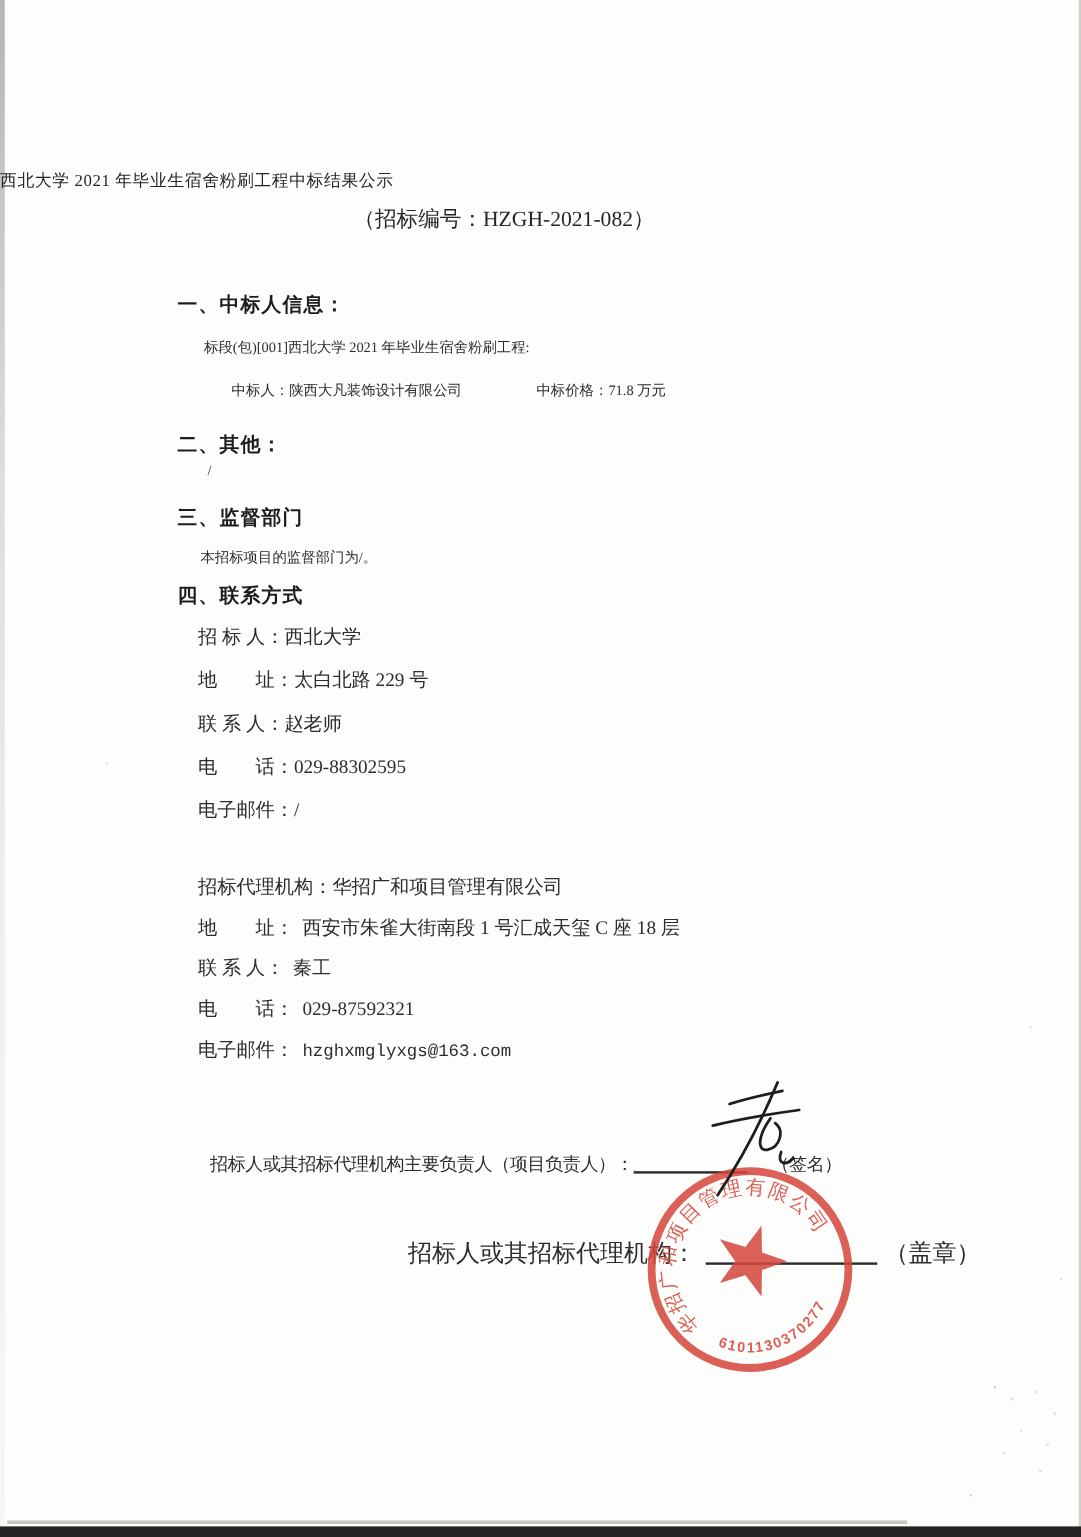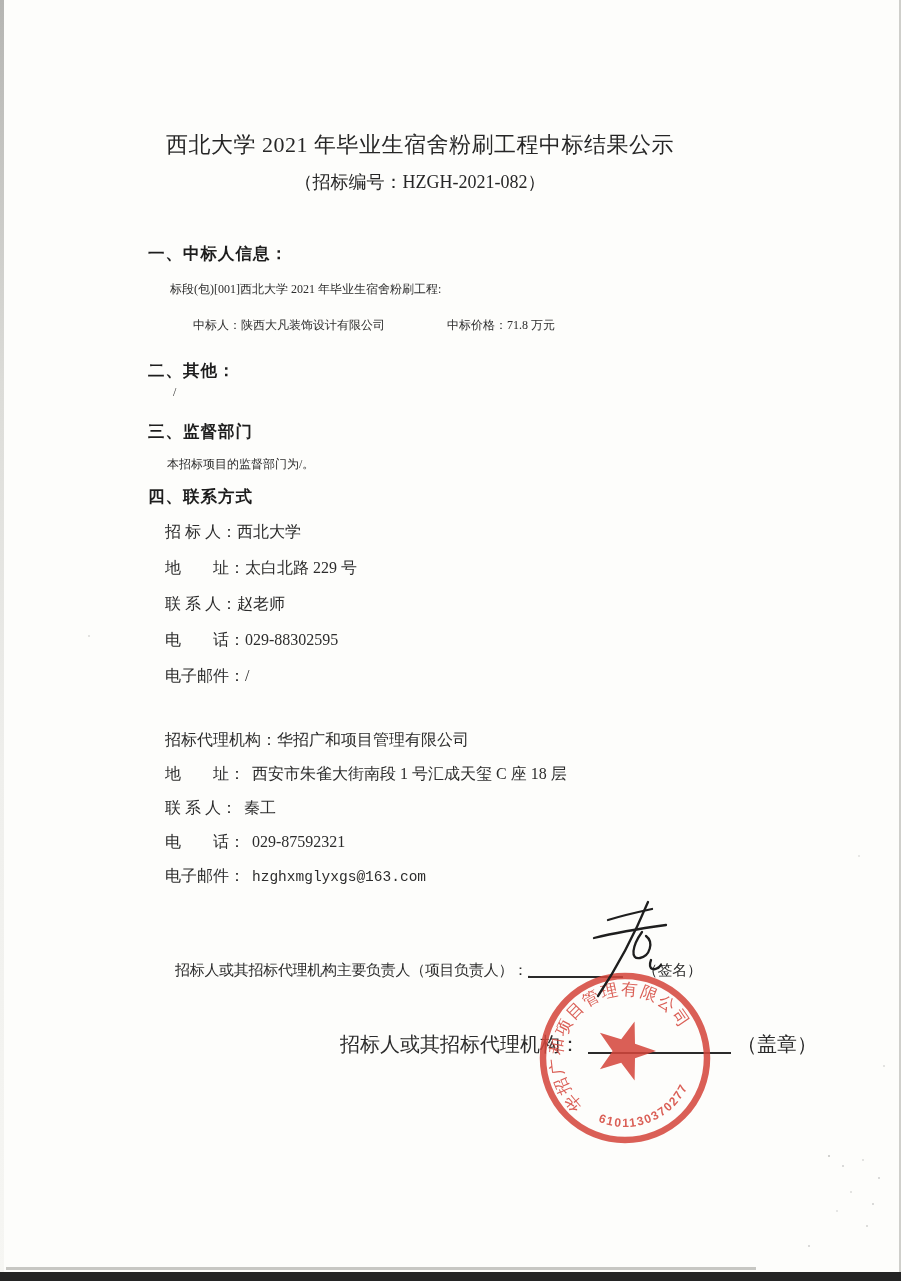--- a/index.html
+++ b/index.html
@@ -19,21 +19,21 @@
   .edge-bottom-light{left:6px;top:1267px;width:750px;height:3px;background:#c7c7c3;}
   .edge-bottom-dark{left:0;top:1272px;width:901px;height:9px;background:#242424;}
   .noise{left:828px;top:1155px;width:2px;height:2px;background:rgba(130,130,128,.35);
     box-shadow:14px 10px 0 rgba(140,140,138,.3), 34px 4px 0 rgba(150,150,148,.25),
     50px 22px 0 rgba(140,140,138,.3), 22px 36px 0 rgba(150,150,148,.25),
     44px 48px 0 rgba(140,140,138,.3), 8px 55px 0 rgba(150,150,148,.22),
     38px 70px 0 rgba(140,140,138,.28), -740px -520px 0 rgba(150,150,148,.25),
     -300px -180px 0 rgba(150,150,148,.2), 55px -90px 0 rgba(150,150,148,.25),
     30px -300px 0 rgba(150,150,148,.2), -20px 90px 0 rgba(140,140,138,.3);}
   
-  .title{left:0;top:130px;width:840px;text-align:center;font-size:22px;color:#262626;letter-spacing:.5px;}
+  .title{left:0;top:142px;width:840px;text-align:left;font-size:14px;color:#262626;letter-spacing:.5px;}
   .subtitle{left:0;top:170px;width:840px;text-align:center;font-size:18px;color:#262626;}
   .h{font-family:"Liberation Sans","DejaVu Sans",sans-serif;font-weight:bold;font-size:16.5px;color:#1d1d1d;letter-spacing:1px;}
   .body-line{font-size:12px;color:#2c2c2c;}
   .rows{font-size:16px;color:#2c2c2c;}
   .rows .row{white-space:pre;}
   .rows-t .row{line-height:36px;}
   .rows-a .row{line-height:34px;}
   .mono{font-family:"Liberation Mono","DejaVu Sans Mono",monospace;font-size:14.5px;}
   .gap{margin-left:7px;}
   .signoff{font-size:15px;color:#2c2c2c;letter-spacing:-0.3px;white-space:nowrap;z-index:4;}

